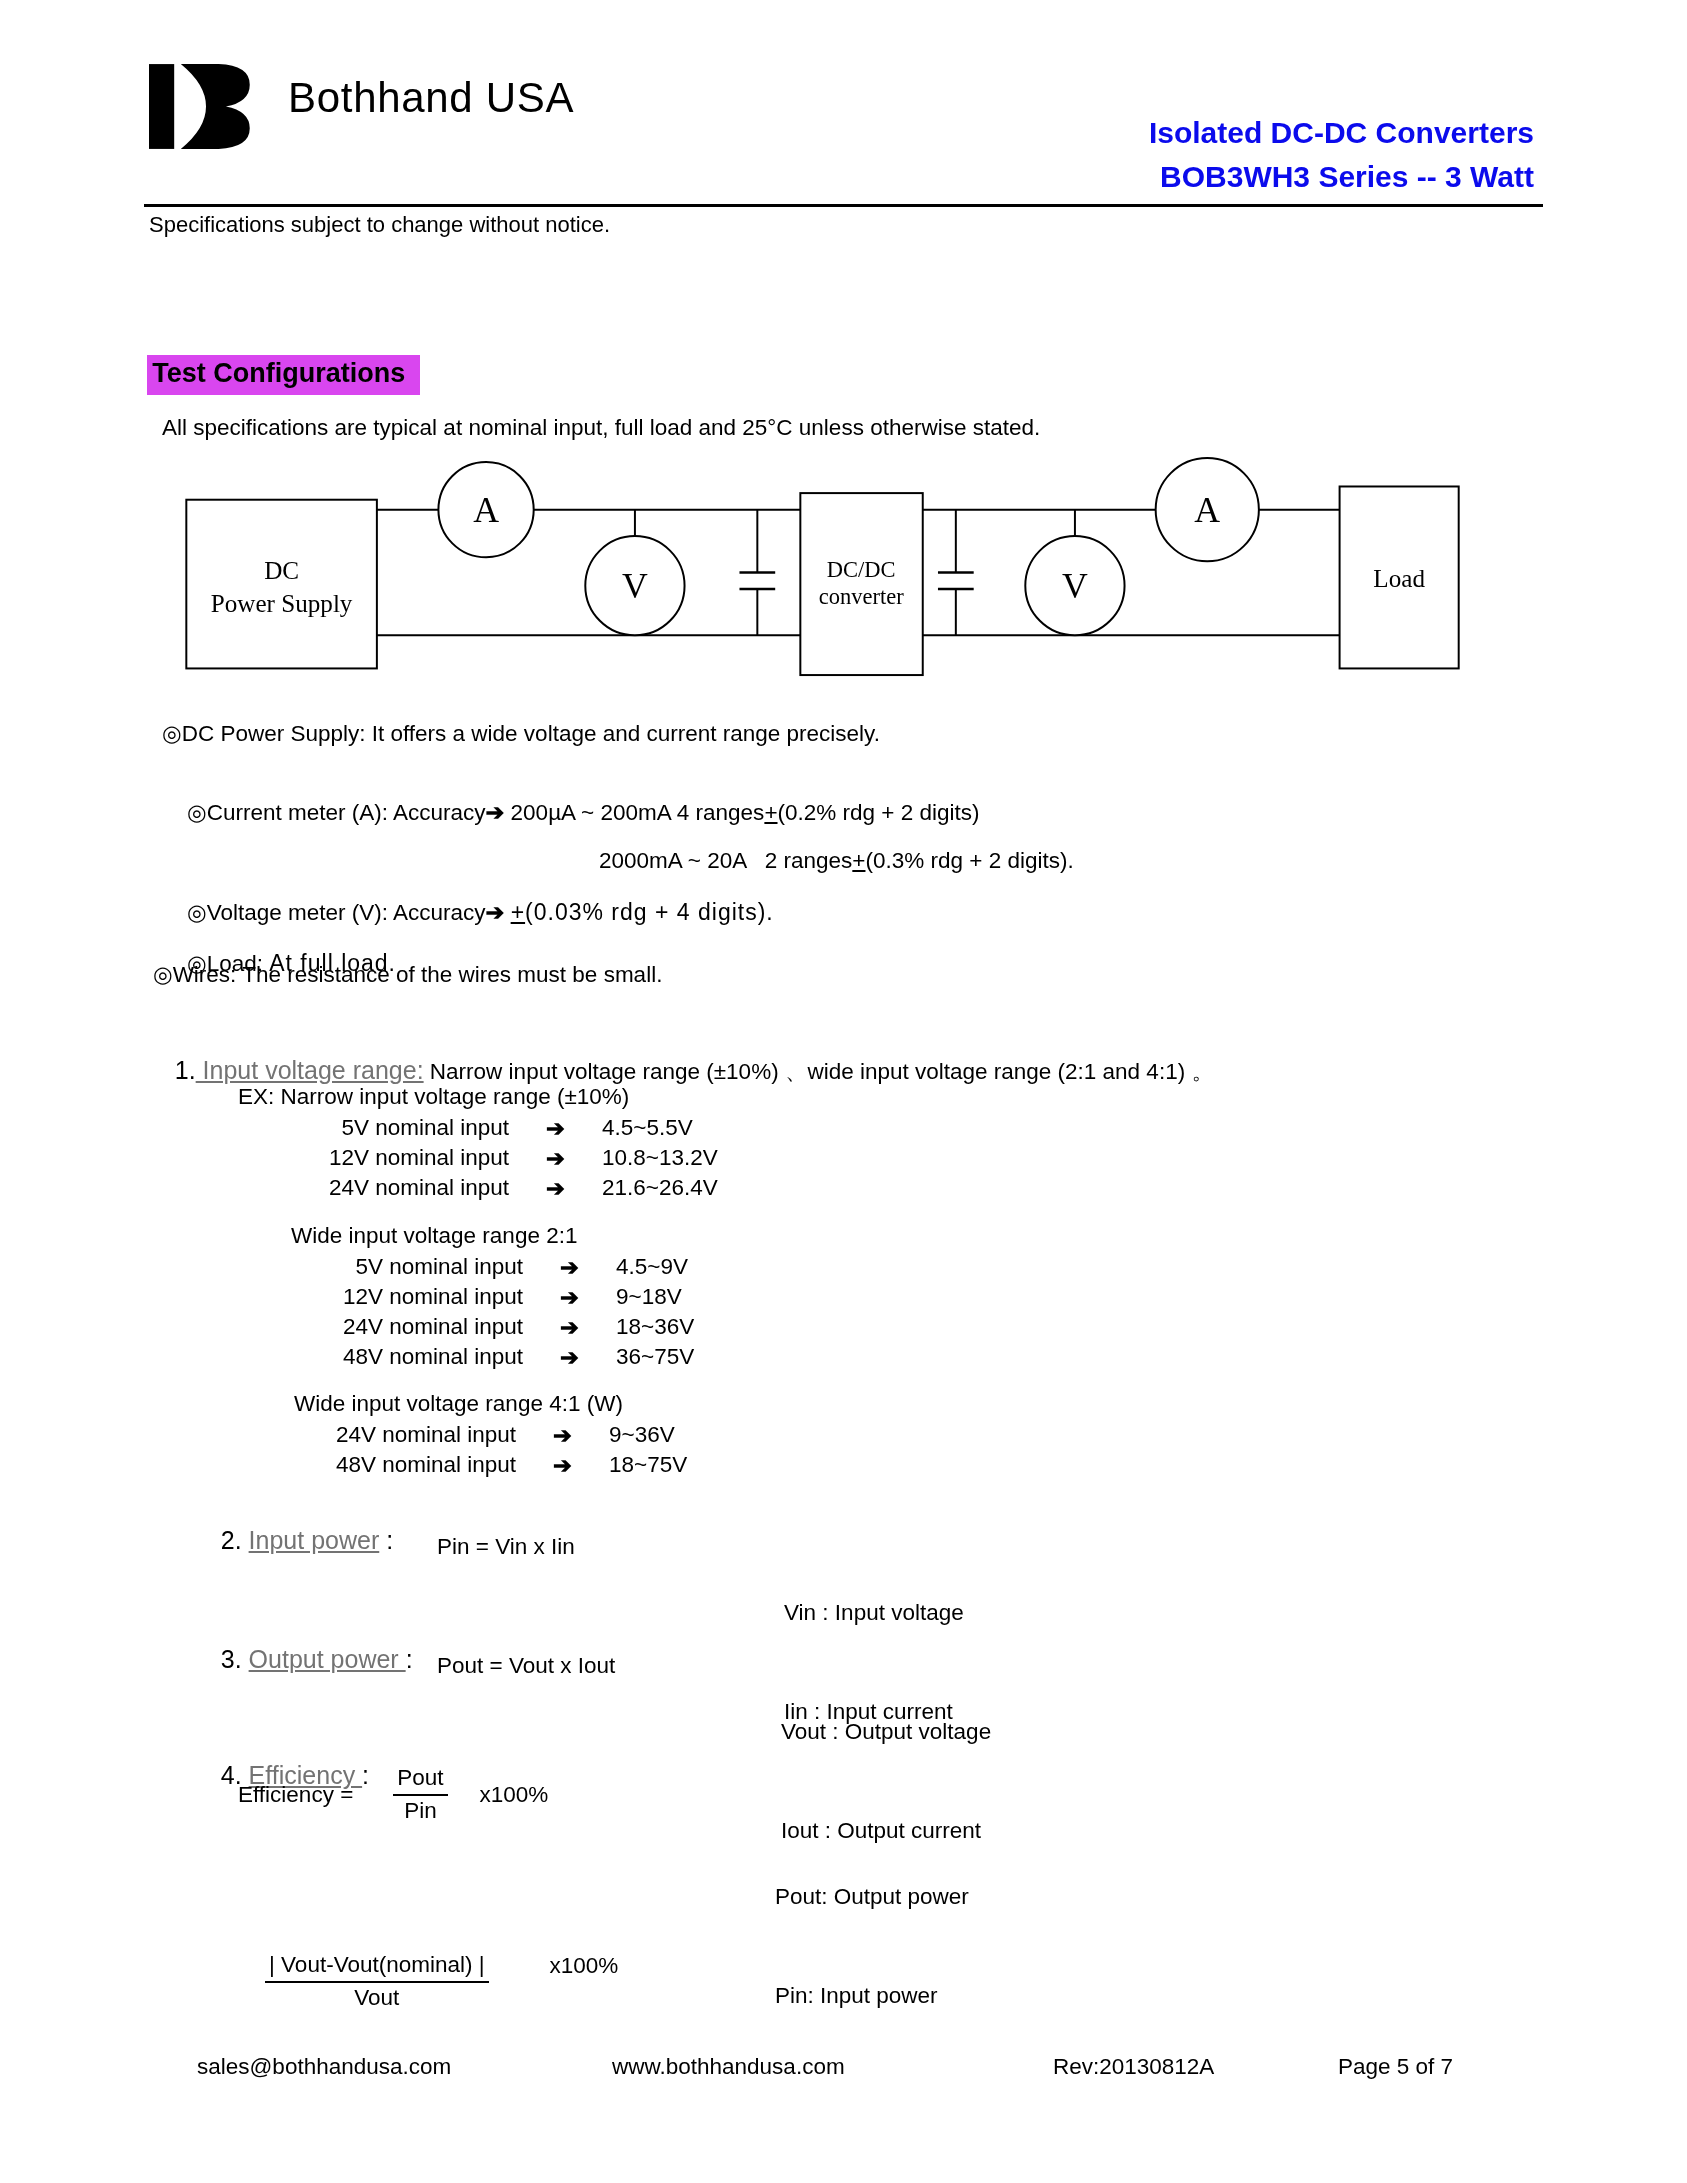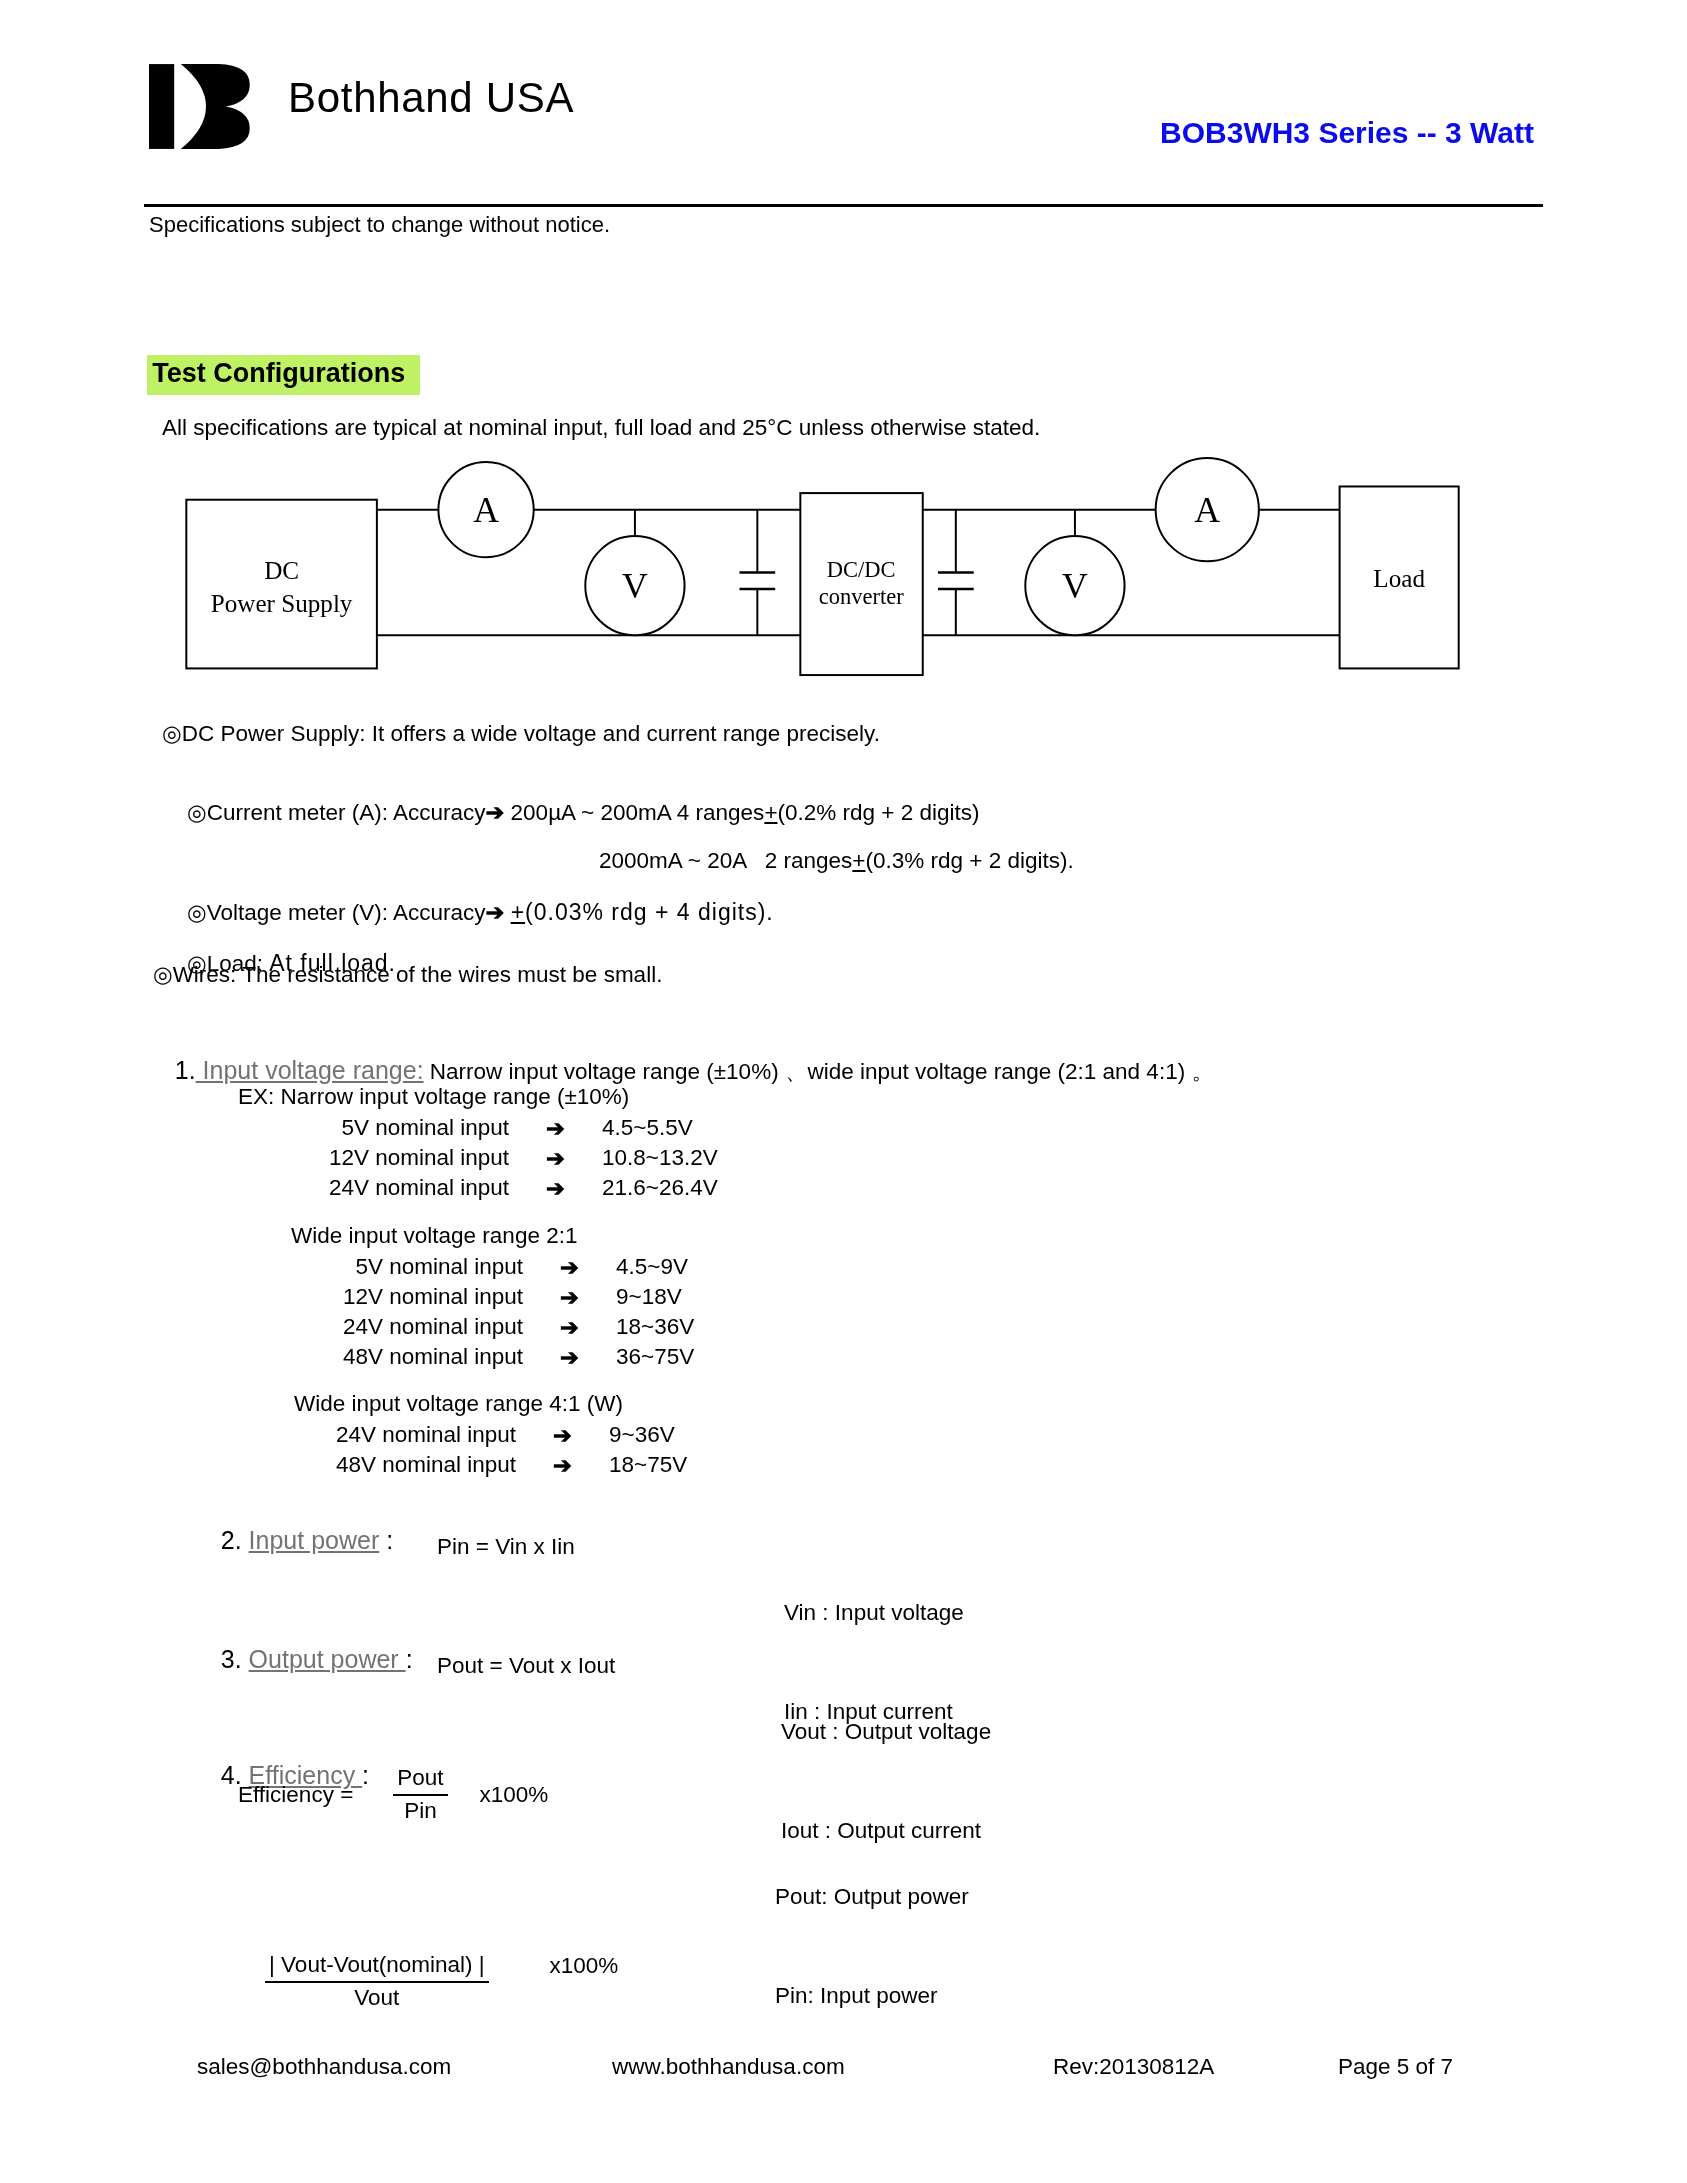--- a/index.html
+++ b/index.html
@@ -6,21 +6,21 @@
   .page{position:relative;width:1687px;height:2183px;background:#ffffff;overflow:hidden;
         font-family:"Liberation Sans",sans-serif;color:#000;}
   
   .logo-svg{position:absolute;left:149px;top:64px;}
   .logo-text{position:absolute;left:288px;top:74px;font-size:42px;letter-spacing:0.7px;}
   .hdr-right{position:absolute;right:153px;top:111px;text-align:right;
              color:#0b0bec;font-weight:bold;font-size:30px;line-height:44px;}
   .hr-line{position:absolute;left:144px;top:204px;width:1399px;height:3.3px;background:#000;}
   .disclaimer{position:absolute;left:149px;top:212px;font-size:22px;}
   
-  .tc-title{position:absolute;left:147px;top:355px;background:#bef264;
+  .tc-title{position:absolute;left:147px;top:355px;background:#d946ef;
             font-size:27px;font-weight:bold;padding:3.3px 14.6px 6px 5.3px;}
   .tc-intro{position:absolute;left:162px;top:415px;font-size:22.5px;}
   
   .diagram{position:absolute;left:185px;top:450px;}
   .diagram text{font-family:"Liberation Serif",serif;}
   .dbox{fill:none;stroke:#000;stroke-width:3;}
   .wire{stroke:#000;stroke-width:3;fill:none;}
   .plate{stroke:#000;stroke-width:4;fill:none;}
   .meter{fill:#fff;stroke:#000;stroke-width:3;}
   .boxlbl{font-size:38px;}
@@ -57,20 +57,21 @@
 <body>
 
 <div class="page">
 
   <svg class="logo-svg" width="116" height="85" viewBox="0 0 175 128">
     <rect x="0" y="0" width="38" height="128" fill="#000"></rect>
     <path d="M48 0 H105 Q152 2 152 31 Q152 57 116 64 Q152 71 152 97 Q152 126 105 128 H48 Q86 97 86 64 Q86 31 48 0 Z" fill="#000"></path>
   </svg>
   <div class="logo-text">Bothhand USA</div>
   <div class="hdr-right">
+    <div>Isolated DC-DC Converters</div>
     <div>BOB3WH3 Series -- 3 Watt</div>
   </div>
   <div class="hr-line"></div>
   <div class="disclaimer">Specifications subject to change without notice.</div>
 
   <div class="tc-title">Test Configurations</div>
   <div class="tc-intro">All specifications are typical at nominal input, full load and 25°C unless otherwise stated.</div>
 
   <svg class="diagram" width="1277" height="245" viewBox="0 0 1930 370">
 

